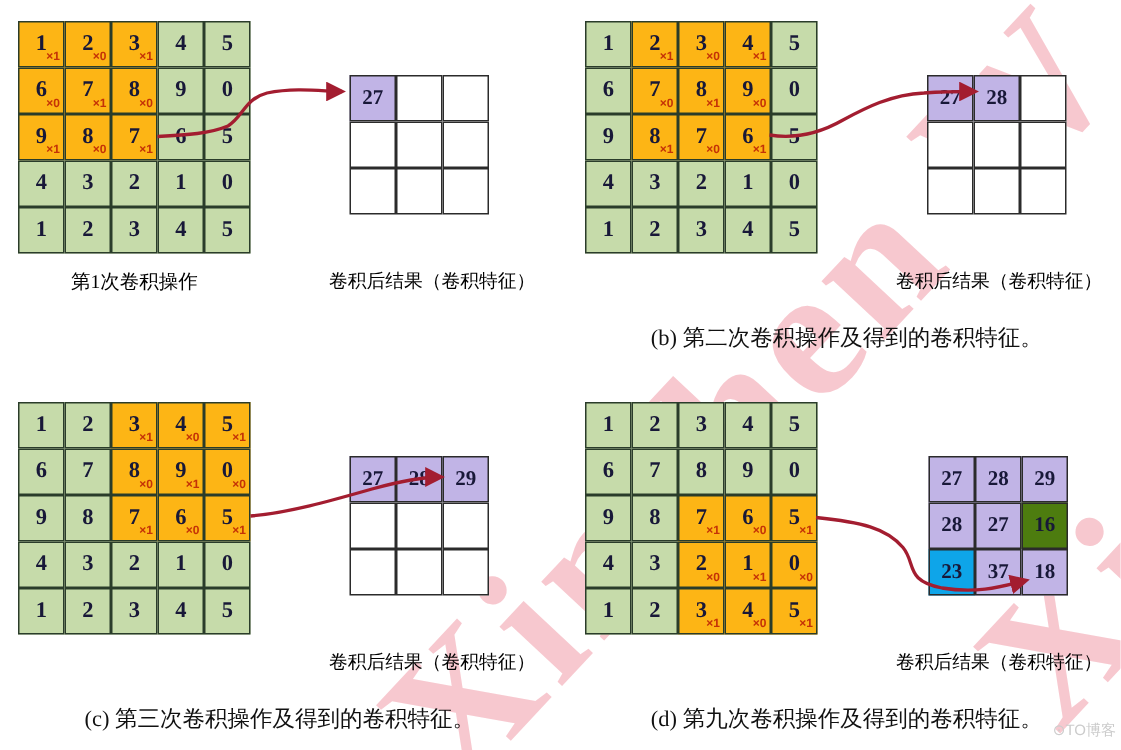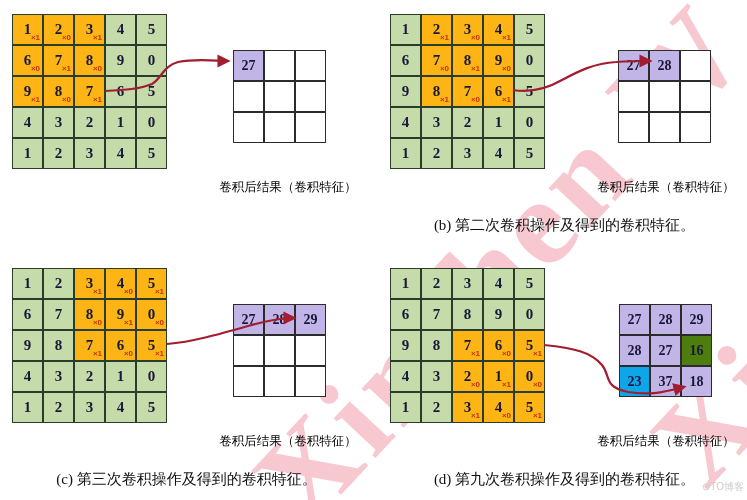--- a/index.html
+++ b/index.html
@@ -162,20 +162,21 @@
         <div class="ocell" style="background: rgb(193, 180, 230);">27</div>
         <div class="ocell"></div>
         <div class="ocell"></div>
         <div class="ocell"></div>
         <div class="ocell"></div>
         <div class="ocell"></div>
         <div class="ocell"></div>
         <div class="ocell"></div>
         <div class="ocell"></div>
       </div>
+    <div class="op-label">第1次卷积操作</div>
     <div class="result-label">卷积后结果（卷积特征）</div>
   </div>
 
   <div class="panel" id="p1">
     <div class="igrid">
         <div class="icell" style="background: rgb(198, 219, 170);">
           <span class="num">1</span>
         </div>
         <div class="icell" style="background: rgb(253, 181, 21);">
           <span class="num">2</span>

